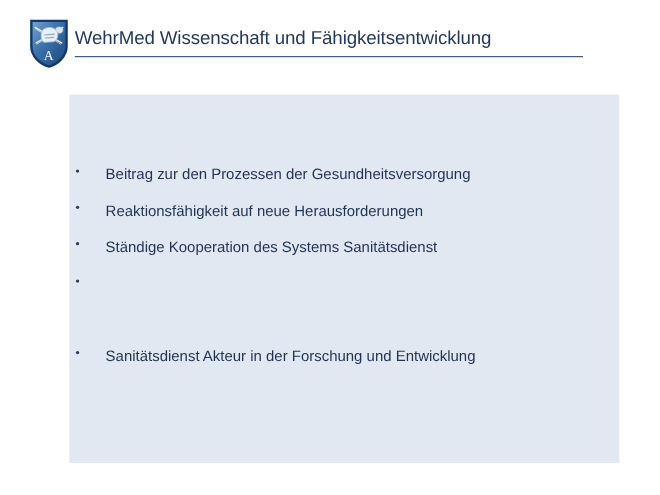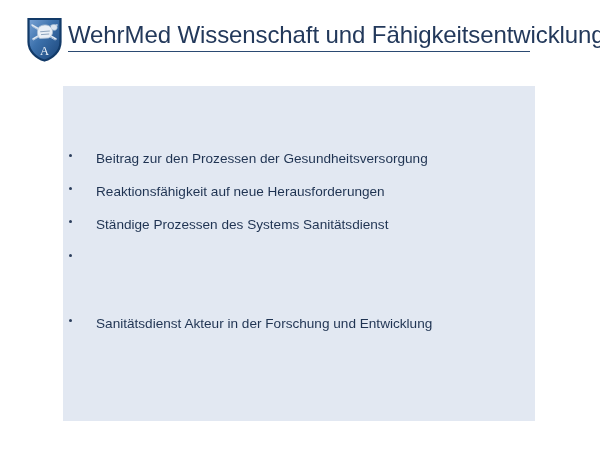--- a/index.html
+++ b/index.html
@@ -40,21 +40,21 @@
     width: 37px;
     height: 45px;
   }
   .emblem svg { display: block; }
 
   .title {
     position: absolute;
     left: 68px;
     top: 22px;
     width: 470px;
-    font-size: 24px;
+    font-size: 17px;
     line-height: 26px;
     color: #23395b;
     letter-spacing: -0.1px;
     white-space: nowrap;
   }
 
   .title-rule {
     position: absolute;
     left: 68px;
     top: 51px;
@@ -64,20 +64,21 @@
   }
 
   
   .content-panel {
     position: absolute;
     left: 63px;
     top: 86px;
     width: 472px;
     height: 335px;
     background: #e2e8f2;
+    padding-left: 28px;
   }
 
   .bullet-list {
     position: absolute;
     left: 0;
     top: 0;
     width: 472px;
     margin: 0;
     padding: 0;
     list-style: none;
@@ -177,21 +178,21 @@
         <span class="bullet-text">Beitrag zur den Prozessen der Gesundheitsversorgung</span>
       </li>
 
       <li class="bullet-item b1">
         <span class="bullet-dot"></span>
         <span class="bullet-text">Reaktionsfähigkeit auf neue Herausforderungen</span>
       </li>
 
       <li class="bullet-item b2">
         <span class="bullet-dot"></span>
-        <span class="bullet-text">Ständige Prozessen des Systems Sanitätsdienst</span>
+        <span class="bullet-text">Ständige Kooperation des Systems Sanitätsdienst</span>
       </li>
 
       <li class="bullet-item b3">
         <span class="bullet-dot"></span>
         <span class="bullet-text">
         </span>
       </li>
 
       <li class="bullet-item b4">
         <span class="bullet-dot"></span>

